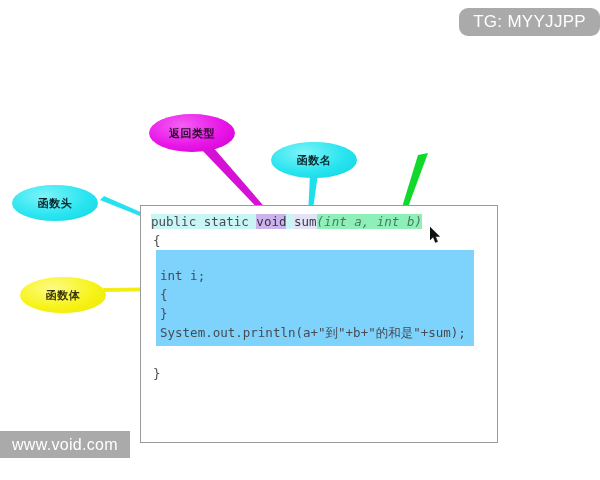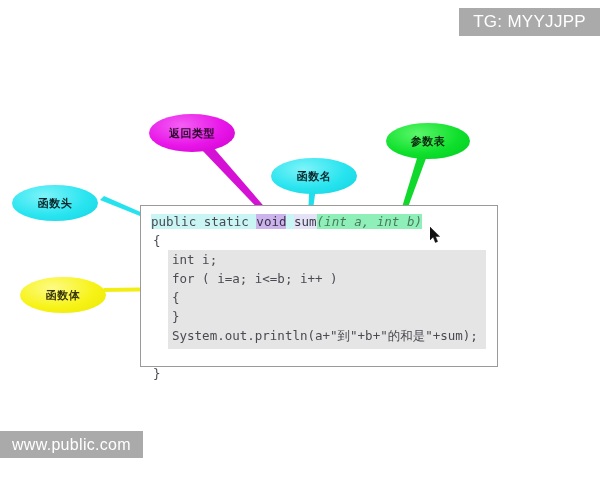--- a/index.html
+++ b/index.html
@@ -31,20 +31,21 @@
     display: flex;
     align-items: center;
     justify-content: center;
   }
   #wm-top {
     right: 0;
     top: 8px;
     height: 28px;
     padding: 0 14px;
     font-size: 17px;
+    border-radius: 9px;
   }
   #wm-bottom {
     left: 0;
     bottom: 22px;
     height: 27px;
     padding: 0 12px;
     font-size: 16px;
   }
 
   
@@ -71,21 +72,21 @@
     letter-spacing: 0.5px;
     white-space: nowrap;
   }
   #bubble-return-type {
     left: 149px; top: 114px;
     width: 86px; height: 38px;
     background: radial-gradient(ellipse at 38% 30%, #f45ff4 0%, #e815e8 55%, #cc00cc 100%);
     color: #2a0a2a;
   }
   #bubble-func-name {
-    left: 271px; top: 158px;
+    left: 271px; top: 142px;
     width: 86px; height: 36px;
     background: radial-gradient(ellipse at 38% 30%, #7df3f9 0%, #28e4ef 55%, #0fd2e0 100%);
     color: #0a2a2e;
   }
   #bubble-param-list {
     left: 386px; top: 123px;
     width: 84px; height: 36px;
     background: radial-gradient(ellipse at 38% 30%, #5bf76b 0%, #0fe02c 55%, #00c91f 100%);
     color: #0a2a0e;
   }
@@ -101,21 +102,21 @@
     background: radial-gradient(ellipse at 38% 30%, #fdfb86 0%, #f7f318 55%, #eae600 100%);
     color: #3a3808;
   }
 
   
   #code-panel {
     position: absolute;
     left: 140px;
     top: 205px;
     width: 358px;
-    height: 162px;
+    height: 238px;
     background: #ffffff;
     border: 1px solid #9a9a9a;
     box-sizing: border-box;
   }
   .code-text {
     font-family: "DejaVu Sans Mono", monospace;
     font-size: 12.5px;
     line-height: 19px;
     color: #4a4a52;
     white-space: pre;
@@ -132,25 +133,25 @@
   .hl-params { background: #8ef0b8; color: #4a7a5e; }
   .param-ital { font-style: italic; }
 
   #brace-open-outer {
     position: absolute;
     left: 12px;
     top: 25px;
   }
   #body-block {
     position: absolute;
-    left: 27px;
+    left: 15px;
     top: 44px;
     width: 318px;
-    background: #e5e5e5;
-    padding: 0 4px 4px 4px;
+    background: #7dd3fc;
+    padding: 16px 4px 4px 4px;
     box-sizing: border-box;
   }
   #body-block .code-line { height: 19px; }
   #brace-close-outer {
     position: absolute;
     left: 12px;
     top: 158px;
   }
 
   
@@ -161,50 +162,48 @@
     width: 12px;
     height: 17px;
   }
 </style>
 </head>
 <body>
 
 <div id="stage">
 
   <div class="watermark" id="wm-top">TG: MYYJJPP</div>
-  <div class="watermark" id="wm-bottom">www.public.com</div>
+  <div class="watermark" id="wm-bottom">www.void.com</div>
 
   <svg id="connectors" viewBox="0 0 600 480" xmlns="http://www.w3.org/2000/svg">
 
     <polygon points="200,148 212,146 274,218 268,219" fill="#d411d4"></polygon>
 
     <polygon points="310,174 318,174 312,216 308,216" fill="#1fdfec"></polygon>
 
     <polygon points="418,155 428,153 404,218 399,217" fill="#11d92b"></polygon>
 
     <polygon points="100,200 104,196 152,217 150,220" fill="#26e2ee"></polygon>
 
     <polygon points="100,292 104,288 176,287 176,291" fill="#f2ee14"></polygon>
   </svg>
 
   <div class="bubble" id="bubble-return-type">返回类型</div>
   <div class="bubble" id="bubble-func-name">函数名</div>
-  <div class="bubble" id="bubble-param-list">参数表</div>
   <div class="bubble" id="bubble-func-head">函数头</div>
   <div class="bubble" id="bubble-func-body">函数体</div>
 
   <div id="code-panel">
 
     <div class="code-text" id="signature-line"><span class="hl-head">public static </span><span class="hl-void">void</span><span class="hl-head"> </span><span class="hl-name">sum</span><span class="hl-params param-ital">(int a, int b)</span></div>
 
     <div class="code-text" id="brace-open-outer">{</div>
 
     <div id="body-block">
       <div class="code-text code-line">int i;</div>
-      <div class="code-text code-line">for ( i=a; i&lt;=b; i++ )</div>
       <div class="code-text code-line">{</div>
       <div class="code-text code-line">}</div>
       <div class="code-text code-line">System.out.println(a+"到"+b+"的和是"+sum);</div>
     </div>
 
     <div class="code-text" id="brace-close-outer">}</div>
   </div>
 
   <svg id="mouse-cursor" viewBox="0 0 12 17" xmlns="http://www.w3.org/2000/svg">
     <polygon points="0,0 0,13 3.2,10 5.4,15.5 7.6,14.6 5.5,9.4 9.6,9.4" fill="#111111" stroke="#111111" stroke-width="0.5"></polygon>

